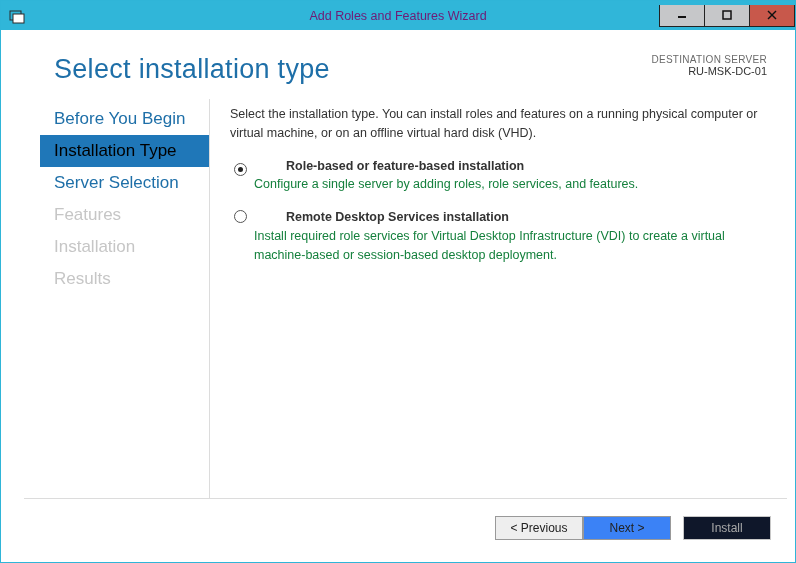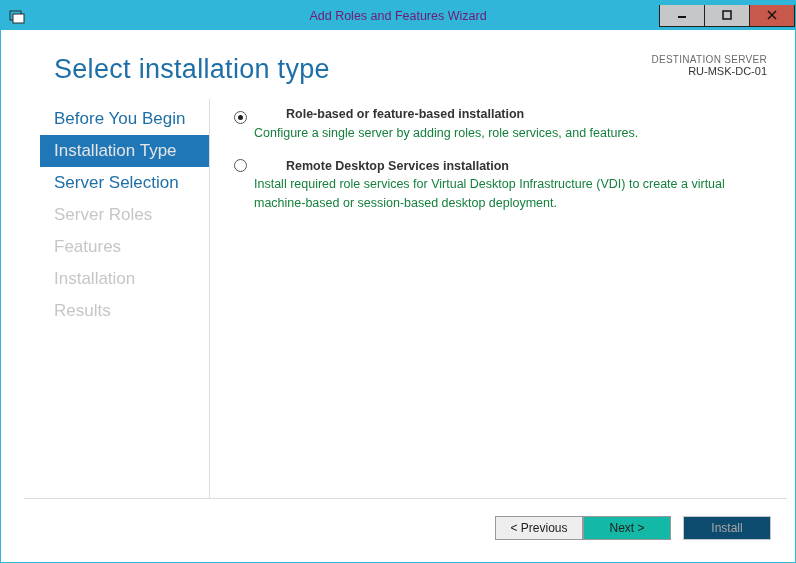--- a/index.html
+++ b/index.html
@@ -13,35 +13,35 @@
   .win-btn.close { background: #c8584b; }
   .inner { flex:1; background:#fff; padding: 2px 8px 6px 23px; display:flex; flex-direction:column; }
   .header-area { display:flex; padding: 22px 10px 14px 30px; }
   .page-title { color:#1e6fa8; font-size: 27px; font-weight: 300; letter-spacing: 0.3px; }
   .dest { margin-left:auto; text-align:right; padding-right:10px; }
   .dest-l1 { font-size:10px; color:#6a6a6a; letter-spacing:0.3px; }
   .dest-l2 { font-size:11px; color:#333; }
   .body { flex:1; display:flex; padding-left: 16px; }
   .sidebar { width: 170px; border-right:1px solid #dcdcdc; padding-top:4px; }
   .sb-item { padding: 6px 10px 6px 14px; font-size:17px; color:#1e6fa8; cursor:pointer; }
-  .sb-item.active { background:#1f77b8; color:#e5e5e5; }
+  .sb-item.active { background:#1f77b8; color:#000000; }
   .sb-item.disabled { color:#c6c6c6; cursor:default; }
   .main { flex:1; padding: 6px 18px 0 20px; font-size:12.5px; color:#333; line-height:1.5; }
   .intro { margin-bottom:14px; }
   .option { padding-left: 4px; margin-bottom:14px; display:flex; }
   .radio-wrap { width:20px; padding-top:2px; }
   .radio { width:13px; height:13px; border:1px solid #555; border-radius:50%; display:inline-flex; align-items:center; justify-content:center; background:#fff; }
   .radio .dot { width:5px; height:5px; border-radius:50%; background:#222; }
   .opt-body { flex:1; }
   .opt-title { font-weight:bold;margin-left:32px; }
   .opt-desc { color:#15803d; }
   .footer { height:58px; border-top:1px solid #dcdcdc; display:flex; align-items:center; justify-content:flex-end; padding-right:16px; }
   .btn { width:88px; height:24px; font-size:12px; background:#eee; border:1px solid #999; display:flex; align-items:center; justify-content:center; color:#222; }
-  .btn.disabled { color:#a8a8a8; border-color:#c8c8c8; background:#0c4a6e; }
-  .btn.primary { background:#14b8a6; }
+  .btn.disabled { color:#a8a8a8; border-color:#c8c8c8; background:#0f172a; }
+  .btn.primary { background:#3b82f6; }
   .gap { width:12px; }
 </style>
 </head>
 <body>
 
 <div class="window">
 
   <div class="titlebar">
     <span class="titlebar-icon">
       <svg viewBox="0 0 16 16" width="16" height="16">
@@ -79,27 +79,27 @@
         <div class="dest-l2">RU-MSK-DC-01</div>
       </div>
     </div>
 
     <div class="body">
 
       <div class="sidebar">
         <div class="sb-item">Before You Begin</div>
         <div class="sb-item active">Installation Type</div>
         <div class="sb-item">Server Selection</div>
-        <div class="sb-item disabled">Server Roles</div>
         <div class="sb-item disabled">Features</div>
         <div class="sb-item disabled">Installation</div>
         <div class="sb-item disabled">Results</div>
       </div>
 
       <div class="main">
+        <div class="intro">Select the installation type. You can install roles and features on a running physical computer or virtual machine, or on an offline virtual hard disk (VHD).</div>
 
         <div class="option">
           <div class="radio-wrap">
             <span class="radio">
                 <span class="dot"></span>
               </span>
           </div>
           <div class="opt-body">
             <div class="opt-title">Role-based or feature-based installation</div>
             <div class="opt-desc">Configure a single server by adding roles, role services, and features.</div>

